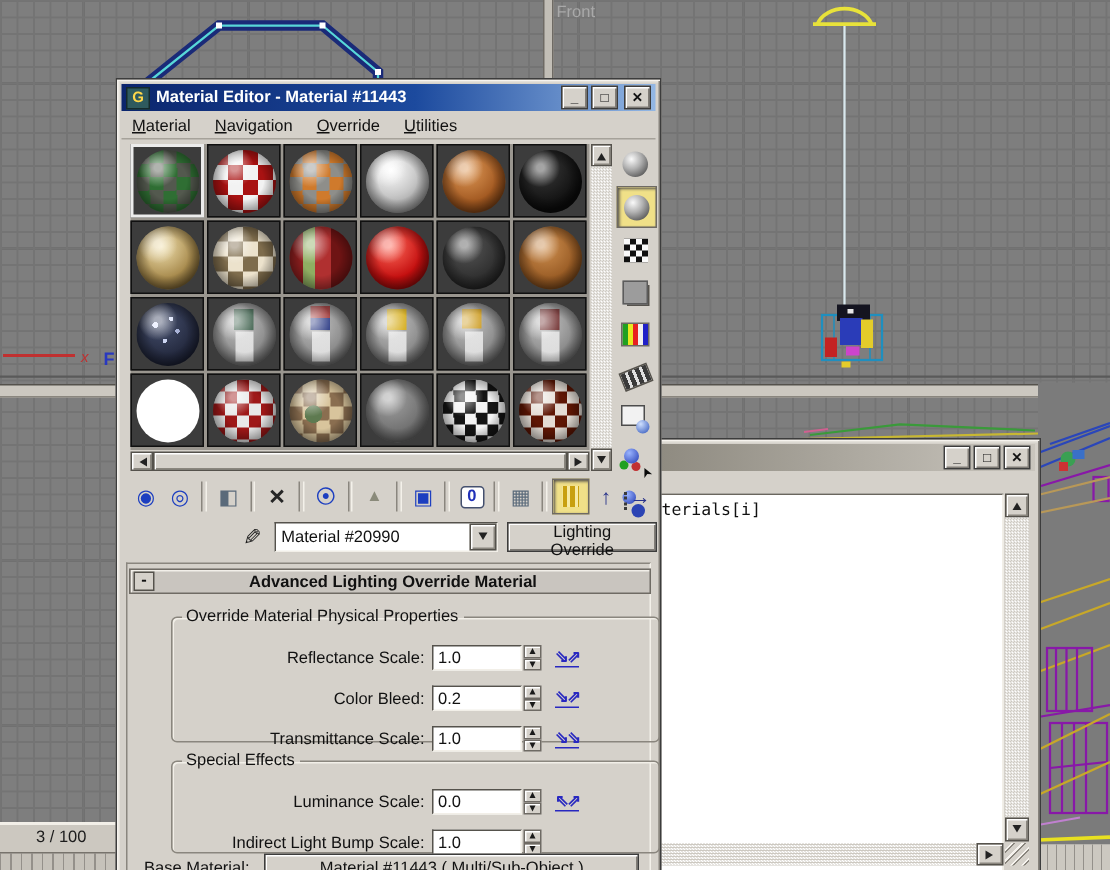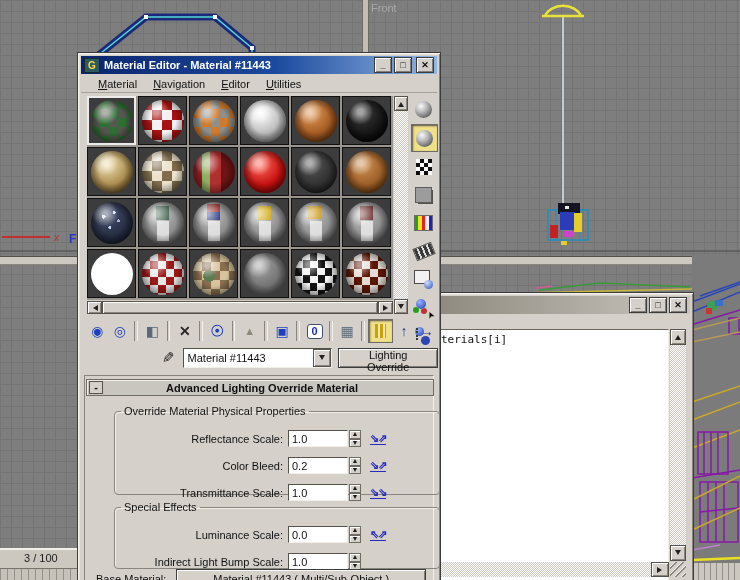--- a/index.html
+++ b/index.html
@@ -41,21 +41,21 @@
   .appicon{width:14px;height:13px;background:#2e5a5e;color:#ffd84a;font-size:10px;font-weight:bold;
     display:flex;align-items:center;justify-content:center;border:1px solid #142a2c;}
   .wbtns{margin-left:auto;display:flex;gap:2px;}
   .wb{width:16px;height:14px;background:#d5d1ca;border:1px solid #3c3c3c;
     box-shadow:inset 1px 1px 0 #fff,inset -1px -1px 0 #807c76;font-size:9px;font-weight:bold;color:#111;
     display:flex;align-items:center;justify-content:center;line-height:1;}
 
   
   .mew{left:77px;top:52px;width:362px;height:528px;z-index:4;}
   .menubar{position:absolute;left:3px;top:22px;right:3px;height:17px;display:flex;align-items:center;
-    gap:2px;padding-left:10px;border-bottom:1px solid #a6a29a;}
+    gap:2px;padding-left:0;border-bottom:1px solid #a6a29a;}
   .mi{display:inline-block;padding:1px 7px;}
   .mi::first-letter{text-decoration:underline;}
 
   .slotwrap{position:absolute;left:9px;top:43px;width:306px;height:204px;background:#9a968f;
     display:grid;grid-template-columns:repeat(6,49px);grid-template-rows:repeat(4,49px);gap:2px;}
   .slot{background:#3c3c3c;border:1px solid #101010;display:flex;align-items:center;justify-content:center;}
   .slot.sel{border:2px solid #ececec;}
   .ball{width:42px;height:42px;border-radius:50%;position:relative;}
   .ball::after{content:"";position:absolute;inset:0;border-radius:50%;background:
     radial-gradient(circle at 34% 28%,rgba(255,255,255,.55) 0 6%,rgba(255,255,255,0) 32%),
@@ -339,21 +339,21 @@
       <span class="wbtns">
         <span class="wb" data-name="minimize-icon">_</span>
         <span class="wb" data-name="maximize-icon">□</span>
         <span class="wb" style="margin-left:2px" data-name="close-icon">✕</span>
       </span>
     </div>
 
     <div class="menubar" data-name="menu-bar">
       <span class="mi" data-name="menu-material">Material</span>
       <span class="mi" data-name="menu-navigation">Navigation</span>
-      <span class="mi" data-name="menu-options">Editor</span>
+      <span class="mi" data-name="menu-options">Override</span>
       <span class="mi" data-name="menu-utilities">Utilities</span>
     </div>
 
     <div class="slotwrap" data-name="sample-slot-grid">
       <div class="slot sel" data-name="material-slot" data-mat="green-checker">
           <div class="ball" data-name="material-sphere-preview"></div>
         </div>
       <div class="slot" data-name="material-slot" data-mat="red-white-checker">
           <div class="ball" data-name="material-sphere-preview"></div>
         </div>
@@ -499,21 +499,21 @@
           <i>↑</i>
         </span>
       <span class="tbi c-navy" data-name="go-forward-to-sibling-icon">
           <i>→</i>
         </span>
     </div>
 
     <div class="namerow" data-name="material-name-row">
       <span class="eyed" data-name="pick-material-icon">✎</span>
       <div class="combo" data-name="material-name-dropdown">
-        <span class="combo-txt" data-name="material-name-value">Material #11443</span>
+        <span class="combo-txt" data-name="material-name-value">Material #20990</span>
         <span class="combo-btn" data-name="chevron-down-icon">
             <i class="arr dn"></i>
           </span>
       </div>
       <button class="btn95" data-name="material-type-button">Lighting Override</button>
     </div>
 
     <div class="params" data-name="rollout-panel"></div>
     <div class="rollhdr" data-name="rollout-header">
       <span class="collapse-box" data-name="collapse-icon">-</span>

